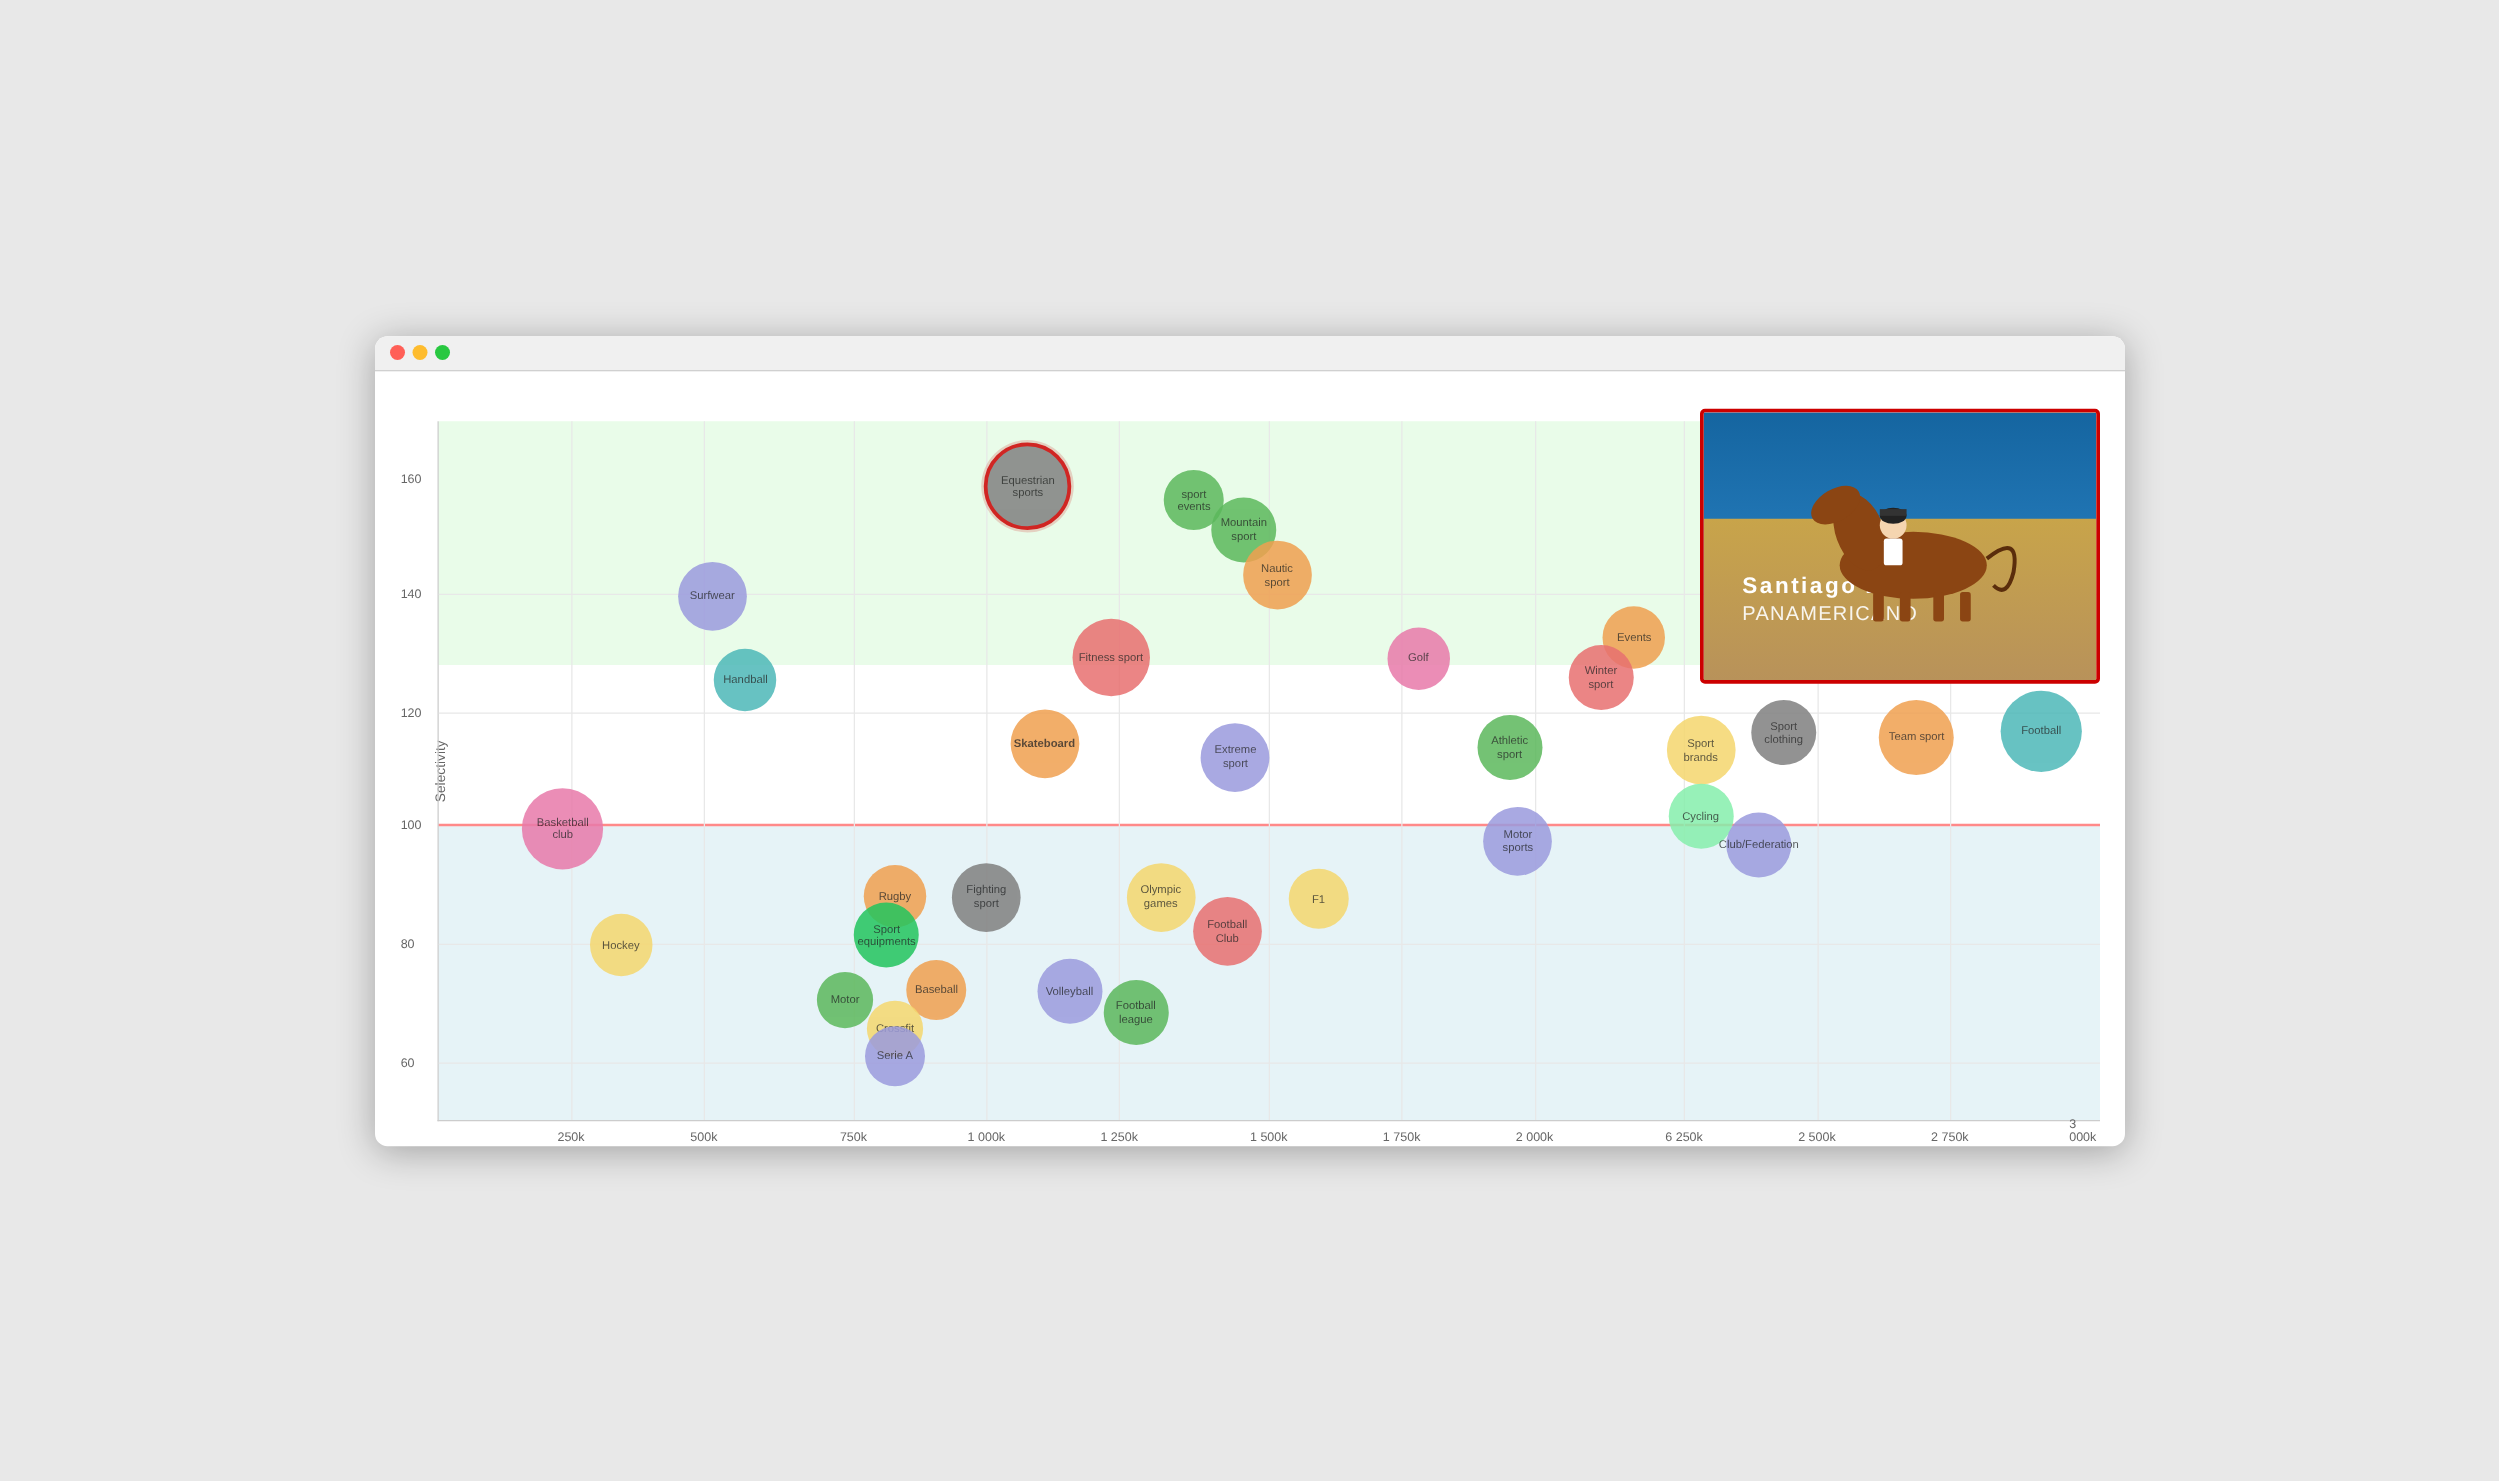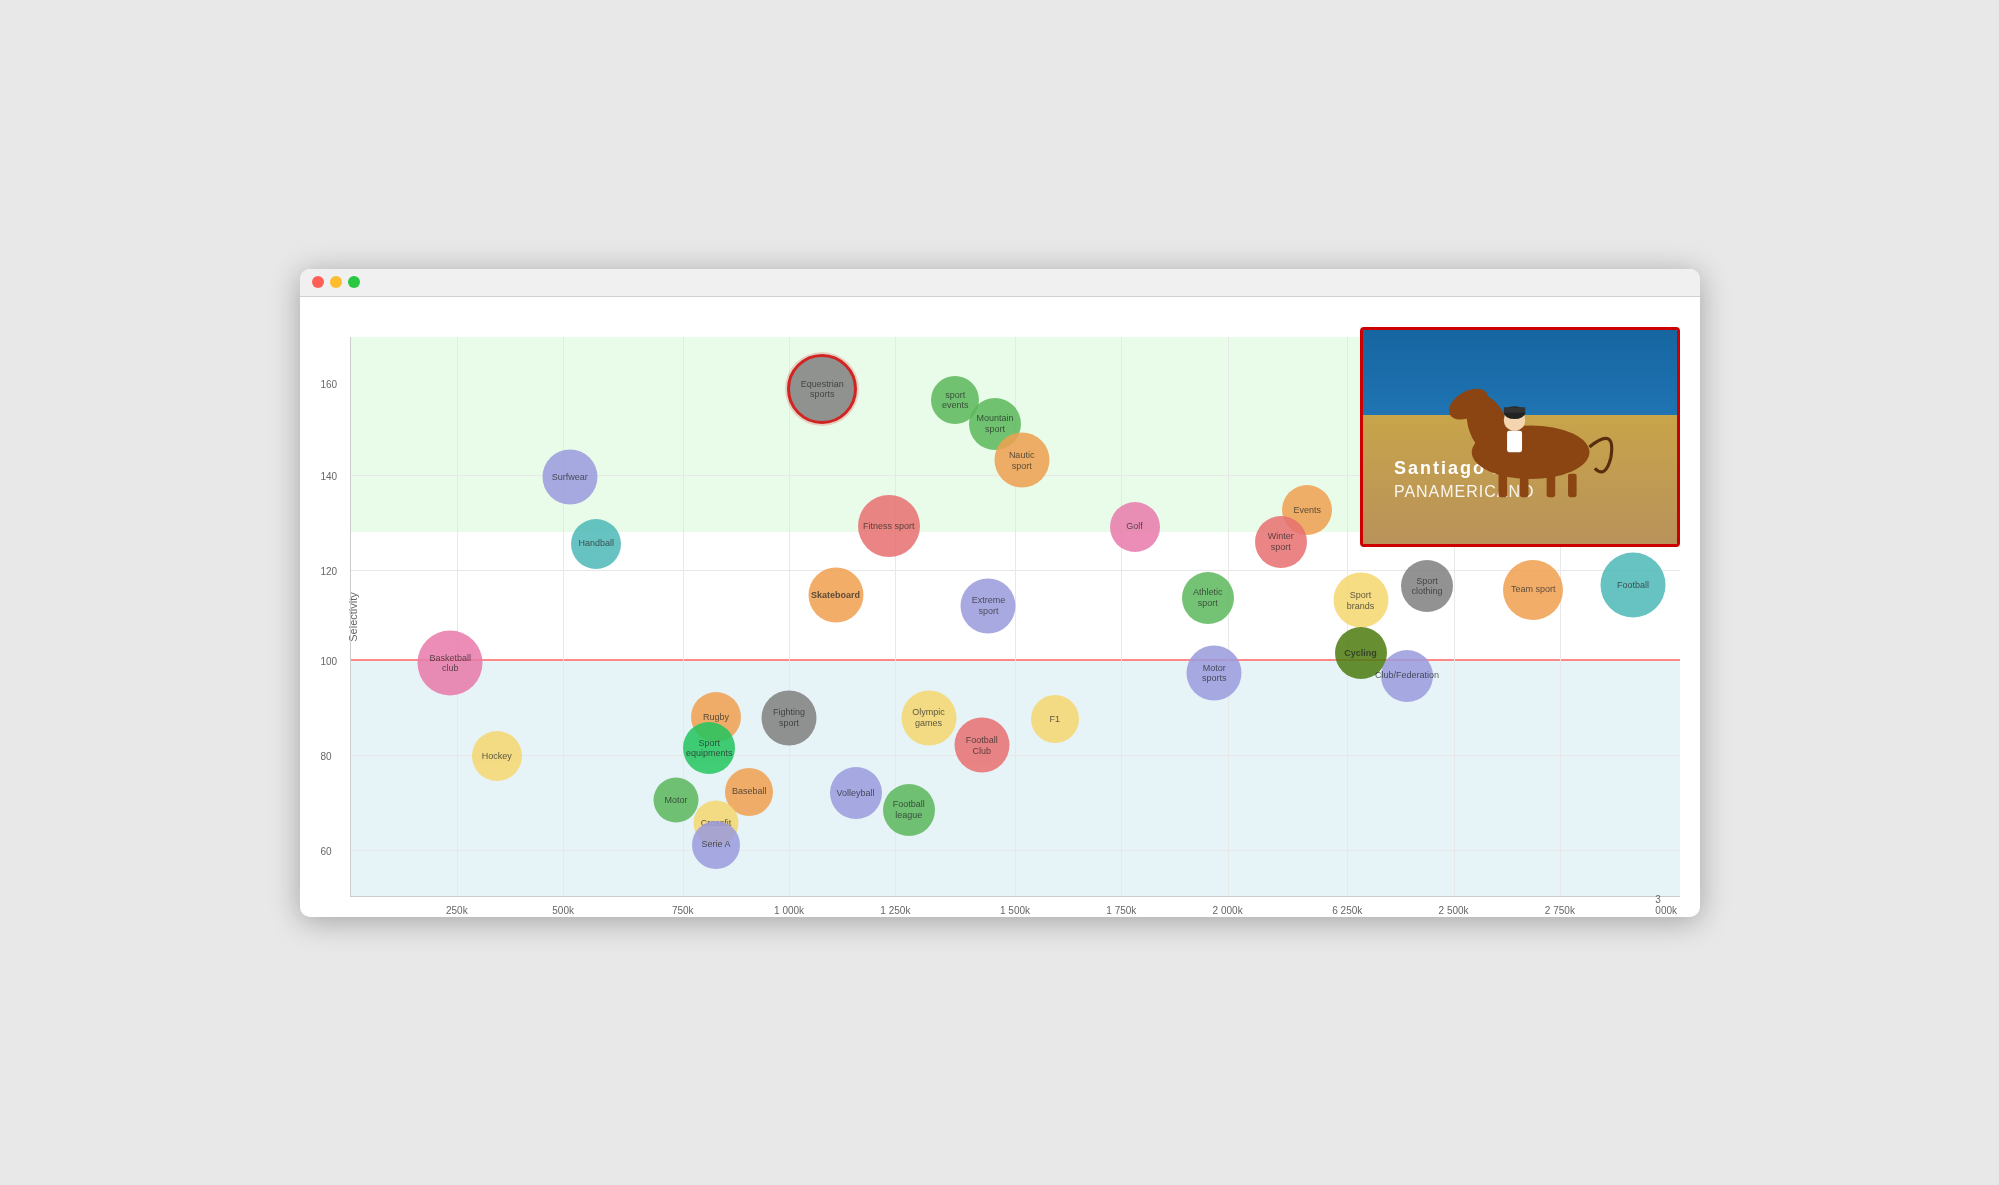--- a/index.html
+++ b/index.html
@@ -301,21 +301,21 @@
             <div class="bubble" style="left: 18.5%; bottom: 54%; width: 50px; height: 50px; background: rgb(77, 184, 184); opacity: 0.85;">Handball</div>
             <div class="bubble" style="left: 40.5%; bottom: 55%; width: 62px; height: 62px; background: rgb(232, 112, 112); opacity: 0.85;">Fitness sport</div>
             <div class="bubble" style="left: 36.5%; bottom: 44%; width: 55px; height: 55px; background: rgb(240, 160, 80); opacity: 0.85; font-weight: bold;">Skateboard</div>
             <div class="bubble" style="left: 59%; bottom: 57%; width: 50px; height: 50px; background: rgb(232, 122, 170); opacity: 0.85;">Golf</div>
             <div class="bubble" style="left: 48%; bottom: 42%; width: 55px; height: 55px; background: rgb(155, 155, 222); opacity: 0.85;">Extreme sport</div>
             <div class="bubble" style="left: 72%; bottom: 60%; width: 50px; height: 50px; background: rgb(240, 160, 80); opacity: 0.85;">Events</div>
             <div class="bubble" style="left: 70%; bottom: 54%; width: 52px; height: 52px; background: rgb(232, 112, 112); opacity: 0.85;">Winter sport</div>
             <div class="bubble" style="left: 64.5%; bottom: 44%; width: 52px; height: 52px; background: rgb(92, 184, 92); opacity: 0.85;">Athletic sport</div>
             <div class="bubble" style="left: 76%; bottom: 43%; width: 55px; height: 55px; background: rgb(245, 215, 110); opacity: 0.85;">Sport brands</div>
             <div class="bubble" style="left: 81%; bottom: 46%; width: 52px; height: 52px; background: rgb(128, 128, 128); opacity: 0.85;">Sport clothing</div>
-            <div class="bubble" style="left: 76%; bottom: 34%; width: 52px; height: 52px; background: #4d7c0f; opacity: 0.85; font-weight: bold;">Cycling</div>
+            <div class="bubble" style="left: 76%; bottom: 34%; width: 52px; height: 52px; background: #86efac; opacity: 0.85;">Cycling</div>
             <div class="bubble" style="left: 79.5%; bottom: 30%; width: 52px; height: 52px; background: rgb(155, 155, 222); opacity: 0.85;">Club/Federation</div>
             <div class="bubble" style="left: 65%; bottom: 30%; width: 55px; height: 55px; background: rgb(155, 155, 222); opacity: 0.85;">Motor sports</div>
             <div class="bubble" style="left: 89%; bottom: 44%; width: 60px; height: 60px; background: rgb(240, 160, 80); opacity: 0.85;">Team sport</div>
             <div class="bubble" style="left: 96.5%; bottom: 44%; width: 65px; height: 65px; background: rgb(77, 184, 184); opacity: 0.85;">Football</div>
             <div class="bubble" style="left: 7.5%; bottom: 30%; width: 65px; height: 65px; background: rgb(232, 122, 170); opacity: 0.85;">Basketball club</div>
             <div class="bubble" style="left: 11%; bottom: 16%; width: 50px; height: 50px; background: rgb(245, 215, 110); opacity: 0.85;">Hockey</div>
             <div class="bubble" style="left: 27.5%; bottom: 23%; width: 50px; height: 50px; background: rgb(240, 160, 80); opacity: 0.85;">Rugby</div>
             <div class="bubble" style="left: 27%; bottom: 17%; width: 52px; height: 52px; background: #22c55e; opacity: 0.85;">Sport equipments</div>
             <div class="bubble" style="left: 33%; bottom: 22%; width: 55px; height: 55px; background: rgb(128, 128, 128); opacity: 0.85;">Fighting sport</div>
             <div class="bubble" style="left: 24.5%; bottom: 9%; width: 45px; height: 45px; background: rgb(92, 184, 92); opacity: 0.85;">Motor</div>

